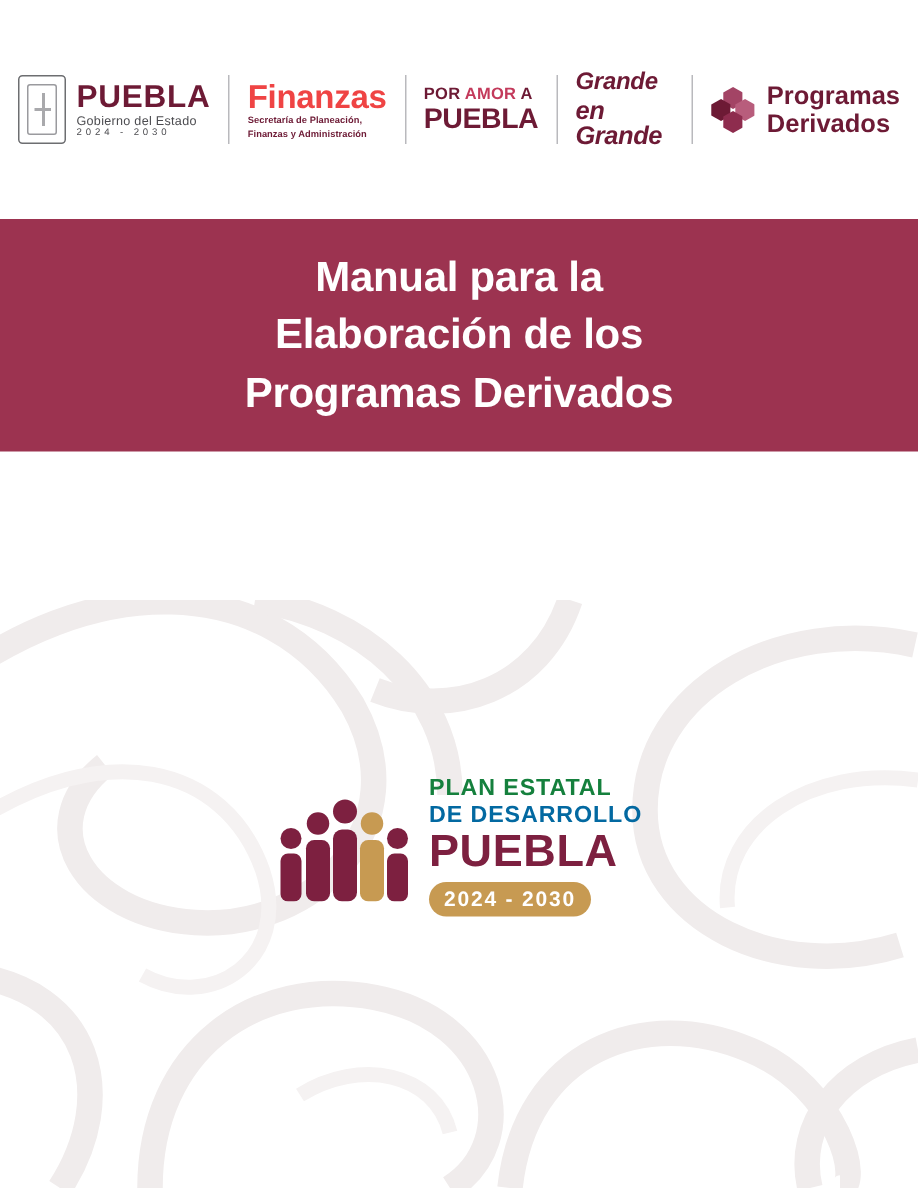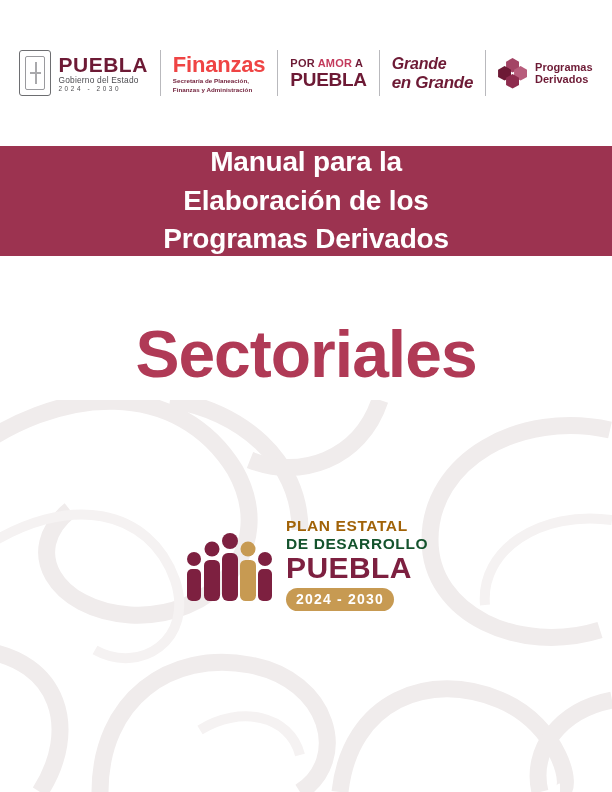--- a/index.html
+++ b/index.html
@@ -132,27 +132,27 @@
   .hex {
     position: absolute;
     width: 13px; height: 14.6px;
     background: #8e2c4e;
     clip-path: polygon(50% 0%, 100% 25%, 100% 75%, 50% 100%, 0% 75%, 0% 25%);
   }
   .hex.a { left: 8px;  top: 0px;  background:#a34465; }
   .hex.b { left: 0px;  top: 8px;  background:#6d1a35; }
   .hex.c { left: 16px; top: 8px;  background:#b85d7c; }
   .hex.d { left: 8px;  top: 16px; background:#8e2c4e; }
-  .pd-txt { line-height: 1.12; color:#6d1a35; font-weight: 700; font-size: 11px; }
+  .pd-txt { line-height: 1.12; color:#6d1a35; font-weight: 700; font-size: 17px; }
 
   
   .band {
     position: absolute;
     left: 0; top: 146px;
-    width: 612px; height: 110px;
+    width: 612px; height: 155px;
     background: #9c3350;
     display: flex;
     flex-direction: column;
     align-items: center;
     justify-content: center;
     z-index: 3;
   }
   .band-line {
     color: #ffffff;
     font-size: 28px;
@@ -180,22 +180,22 @@
     position: absolute;
     left: 182px; top: 512px;
     width: 250px; height: 105px;
     display: flex;
     align-items: center;
     gap: 12px;
     z-index: 3;
   }
   .people { position: relative; width: 92px; height: 72px; }
   .emblem-txt { line-height: 1; }
-  .ped-1 { font-size: 15.5px; font-weight: 700; color: #a16207; letter-spacing: .6px; }
-  .ped-2 { font-size: 15.5px; font-weight: 700; color: #14532d; letter-spacing: .6px; margin-top: 2px;}
+  .ped-1 { font-size: 15.5px; font-weight: 700; color: #15803d; letter-spacing: .6px; }
+  .ped-2 { font-size: 15.5px; font-weight: 700; color: #0369a1; letter-spacing: .6px; margin-top: 2px;}
   .ped-3 { font-size: 30px; font-weight: 800; color: #7d2040; letter-spacing: .4px; margin-top: 2px;}
   .ped-years {
     margin-top: 5px;
     background: #c79a52;
     color: #ffffff;
     font-size: 14px;
     font-weight: 700;
     letter-spacing: 1.2px;
     padding: 4px 10px 5px;
     border-radius: 13px;
@@ -287,21 +287,20 @@
       </div>
     </div>
   </div>
 
   <div class="band">
     <div class="band-line">Manual para la</div>
     <div class="band-line">Elaboración de los</div>
     <div class="band-line">Programas Derivados</div>
   </div>
 
-  <div class="sectoriales">Sectoriales</div>
 
   <div class="emblem">
     <div class="people">
       <svg width="92" height="72" viewBox="0 0 92 72" xmlns="http://www.w3.org/2000/svg">
         <circle cx="12" cy="30" r="7" fill="#7d2040"></circle>
         <rect x="5" y="40" width="14" height="32" rx="5" fill="#7d2040"></rect>
         <circle cx="30" cy="20" r="7.5" fill="#7d2040"></circle>
         <rect x="22" y="31" width="16" height="41" rx="5.5" fill="#7d2040"></rect>
         <circle cx="48" cy="12" r="8" fill="#7d2040"></circle>
         <rect x="40" y="24" width="16" height="48" rx="6" fill="#7d2040"></rect>

